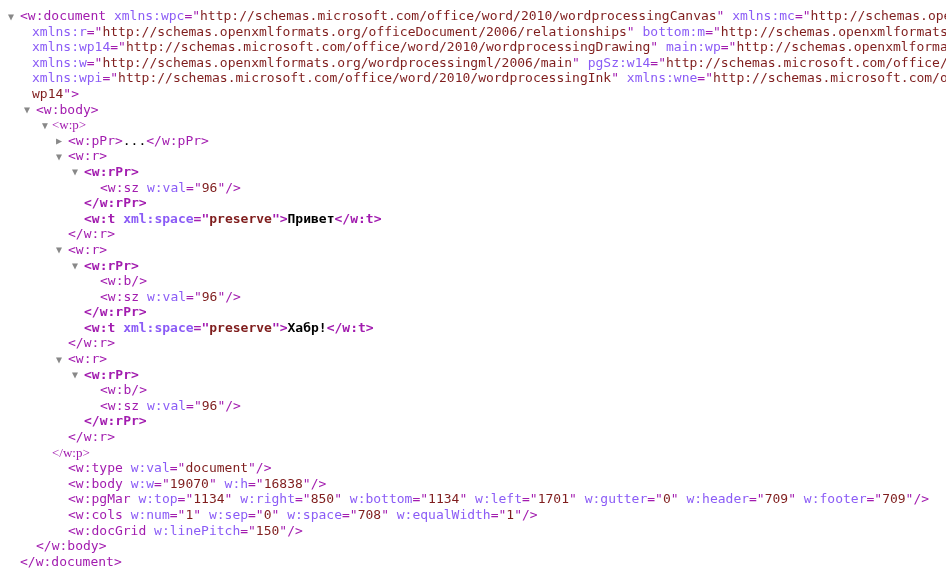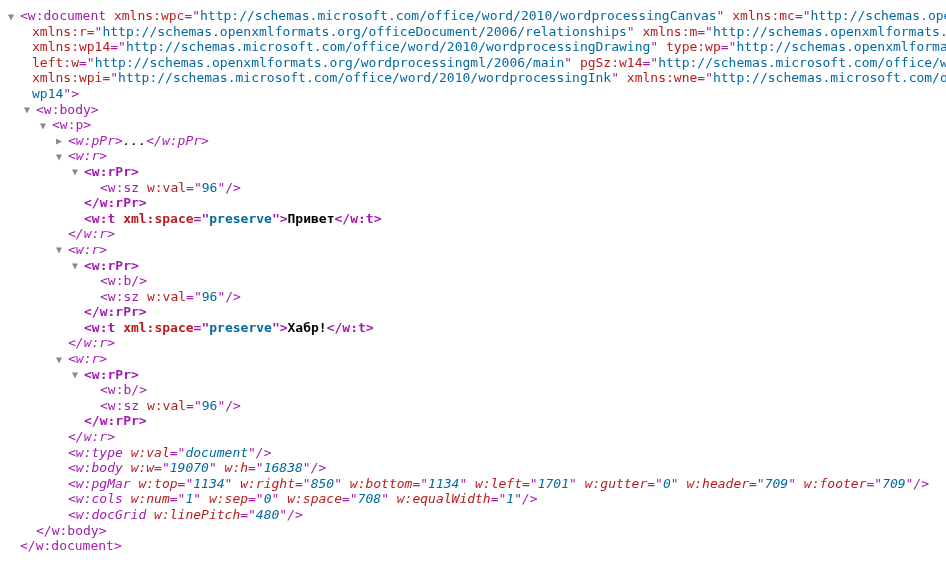--- a/index.html
+++ b/index.html
@@ -8,56 +8,56 @@
     font-family: monospace;
     font-size: 13px;
     line-height: 1.2;
     background: #fff;
     white-space: nowrap;
     overflow: hidden;
   }
   .line { display: block; }
   .indent-0 { padding-left: 0px; }
   .indent-1 { padding-left: 16px; }
-  .indent-2 { padding-left: 32px; }
-  .indent-3 { padding-left: 48px; font-style: italic; }
+  .indent-2 { padding-left: 32px; font-family: Liberation Serif, serif; }
+  .indent-3 { padding-left: 48px; }
   .indent-4 { padding-left: 64px; font-weight: bold; }
   .indent-5 { padding-left: 80px; }
   .indent-cont { padding-left: 24px; }
   .arrow {
     display: inline-block;
     width: 12px;
     font-size: 10px;
     color: #888;
     vertical-align: middle;
     cursor: pointer;
   }
   .noarrow { display: inline-block; width: 12px; }
   .tag { color: #a21caf; } 
-  .attr { color: #b91c1c; } 
-  .val { color: #0369a1; } 
+  .attr { color: #8b5cf6; } 
+  .val { color: #7f1d1d; } 
   .text { color: #000; }
   .punct { color: #a21caf; }
 </style>
 </head>
 <body>
 
 <div>
 
 <div class="line indent-0">
 <span class="arrow">▼</span><span class="punct">&lt;</span><span class="tag">w:document</span> <span class="attr">xmlns:wpc</span><span class="punct">="</span><span class="val">http://schemas.microsoft.com/office/word/2010/wordprocessingCanvas</span><span class="punct">"</span> <span class="attr">xmlns:mc</span><span class="punct">="</span><span class="val">http://schemas.ope</span>
 </div>
 <div class="line indent-cont">
-<span class="attr">xmlns:r</span><span class="punct">="</span><span class="val">http://schemas.openxmlformats.org/officeDocument/2006/relationships</span><span class="punct">"</span> <span class="attr">xmlns:m</span><span class="punct">="</span><span class="val">http://schemas.openxmlformats.or</span>
+<span class="attr">xmlns:r</span><span class="punct">="</span><span class="val">http://schemas.openxmlformats.org/officeDocument/2006/relationships</span><span class="punct">"</span> <span class="attr">bottom:m</span><span class="punct">="</span><span class="val">http://schemas.openxmlformats.or</span>
 </div>
 <div class="line indent-cont">
-<span class="attr">xmlns:wp14</span><span class="punct">="</span><span class="val">http://schemas.microsoft.com/office/word/2010/wordprocessingDrawing</span><span class="punct">"</span> <span class="attr">type:wp</span><span class="punct">="</span><span class="val">http://schemas.openxmlformat</span>
+<span class="attr">xmlns:wp14</span><span class="punct">="</span><span class="val">http://schemas.microsoft.com/office/word/2010/wordprocessingDrawing</span><span class="punct">"</span> <span class="attr">main:wp</span><span class="punct">="</span><span class="val">http://schemas.openxmlformat</span>
 </div>
 <div class="line indent-cont">
-<span class="attr">left:w</span><span class="punct">="</span><span class="val">http://schemas.openxmlformats.org/wordprocessingml/2006/main</span><span class="punct">"</span> <span class="attr">pgSz:w14</span><span class="punct">="</span><span class="val">http://schemas.microsoft.com/office/w</span>
+<span class="attr">xmlns:w</span><span class="punct">="</span><span class="val">http://schemas.openxmlformats.org/wordprocessingml/2006/main</span><span class="punct">"</span> <span class="attr">pgSz:w14</span><span class="punct">="</span><span class="val">http://schemas.microsoft.com/office/w</span>
 </div>
 <div class="line indent-cont">
 <span class="attr">xmlns:wpi</span><span class="punct">="</span><span class="val">http://schemas.microsoft.com/office/word/2010/wordprocessingInk</span><span class="punct">"</span> <span class="attr">xmlns:wne</span><span class="punct">="</span><span class="val">http://schemas.microsoft.com/off</span>
 </div>
 <div class="line indent-cont">
 <span class="val">wp14</span><span class="punct">"&gt;</span>
 </div>
 
 <div class="line indent-1">
 <span class="arrow">▼</span><span class="punct">&lt;</span><span class="tag">w:body</span><span class="punct">&gt;</span>
@@ -124,35 +124,38 @@
 <div class="line indent-5">
 <span class="noarrow"></span><span class="punct">&lt;</span><span class="tag">w:sz</span> <span class="attr">w:val</span><span class="punct">="</span><span class="val">96</span><span class="punct">"/&gt;</span>
 </div>
 <div class="line indent-4">
 <span class="noarrow"></span><span class="punct">&lt;/</span><span class="tag">w:rPr</span><span class="punct">&gt;</span>
 </div>
 <div class="line indent-3">
 <span class="noarrow"></span><span class="punct">&lt;/</span><span class="tag">w:r</span><span class="punct">&gt;</span>
 </div>
 
+<div class="line indent-2">
+<span class="noarrow"></span><span class="punct">&lt;/</span><span class="tag">w:p</span><span class="punct">&gt;</span>
+</div>
 
 <div class="line indent-3">
 <span class="noarrow"></span><span class="punct">&lt;</span><span class="tag">w:type</span> <span class="attr">w:val</span><span class="punct">="</span><span class="val">document</span><span class="punct">"/&gt;</span>
 </div>
 <div class="line indent-3">
 <span class="noarrow"></span><span class="punct">&lt;</span><span class="tag">w:body</span> <span class="attr">w:w</span><span class="punct">="</span><span class="val">19070</span><span class="punct">"</span> <span class="attr">w:h</span><span class="punct">="</span><span class="val">16838</span><span class="punct">"/&gt;</span>
 </div>
 <div class="line indent-3">
 <span class="noarrow"></span><span class="punct">&lt;</span><span class="tag">w:pgMar</span> <span class="attr">w:top</span><span class="punct">="</span><span class="val">1134</span><span class="punct">"</span> <span class="attr">w:right</span><span class="punct">="</span><span class="val">850</span><span class="punct">"</span> <span class="attr">w:bottom</span><span class="punct">="</span><span class="val">1134</span><span class="punct">"</span> <span class="attr">w:left</span><span class="punct">="</span><span class="val">1701</span><span class="punct">"</span> <span class="attr">w:gutter</span><span class="punct">="</span><span class="val">0</span><span class="punct">"</span> <span class="attr">w:header</span><span class="punct">="</span><span class="val">709</span><span class="punct">"</span> <span class="attr">w:footer</span><span class="punct">="</span><span class="val">709</span><span class="punct">"/&gt;</span>
 </div>
 <div class="line indent-3">
 <span class="noarrow"></span><span class="punct">&lt;</span><span class="tag">w:cols</span> <span class="attr">w:num</span><span class="punct">="</span><span class="val">1</span><span class="punct">"</span> <span class="attr">w:sep</span><span class="punct">="</span><span class="val">0</span><span class="punct">"</span> <span class="attr">w:space</span><span class="punct">="</span><span class="val">708</span><span class="punct">"</span> <span class="attr">w:equalWidth</span><span class="punct">="</span><span class="val">1</span><span class="punct">"/&gt;</span>
 </div>
 <div class="line indent-3">
-<span class="noarrow"></span><span class="punct">&lt;</span><span class="tag">w:docGrid</span> <span class="attr">w:linePitch</span><span class="punct">="</span><span class="val">480</span><span class="punct">"/&gt;</span>
+<span class="noarrow"></span><span class="punct">&lt;</span><span class="tag">w:docGrid</span> <span class="attr">w:linePitch</span><span class="punct">="</span><span class="val">150</span><span class="punct">"/&gt;</span>
 </div>
 
 <div class="line indent-1">
 <span class="noarrow"></span><span class="punct">&lt;/</span><span class="tag">w:body</span><span class="punct">&gt;</span>
 </div>
 <div class="line indent-0">
 <span class="noarrow"></span><span class="punct">&lt;/</span><span class="tag">w:document</span><span class="punct">&gt;</span>
 </div>
 
 </div>

